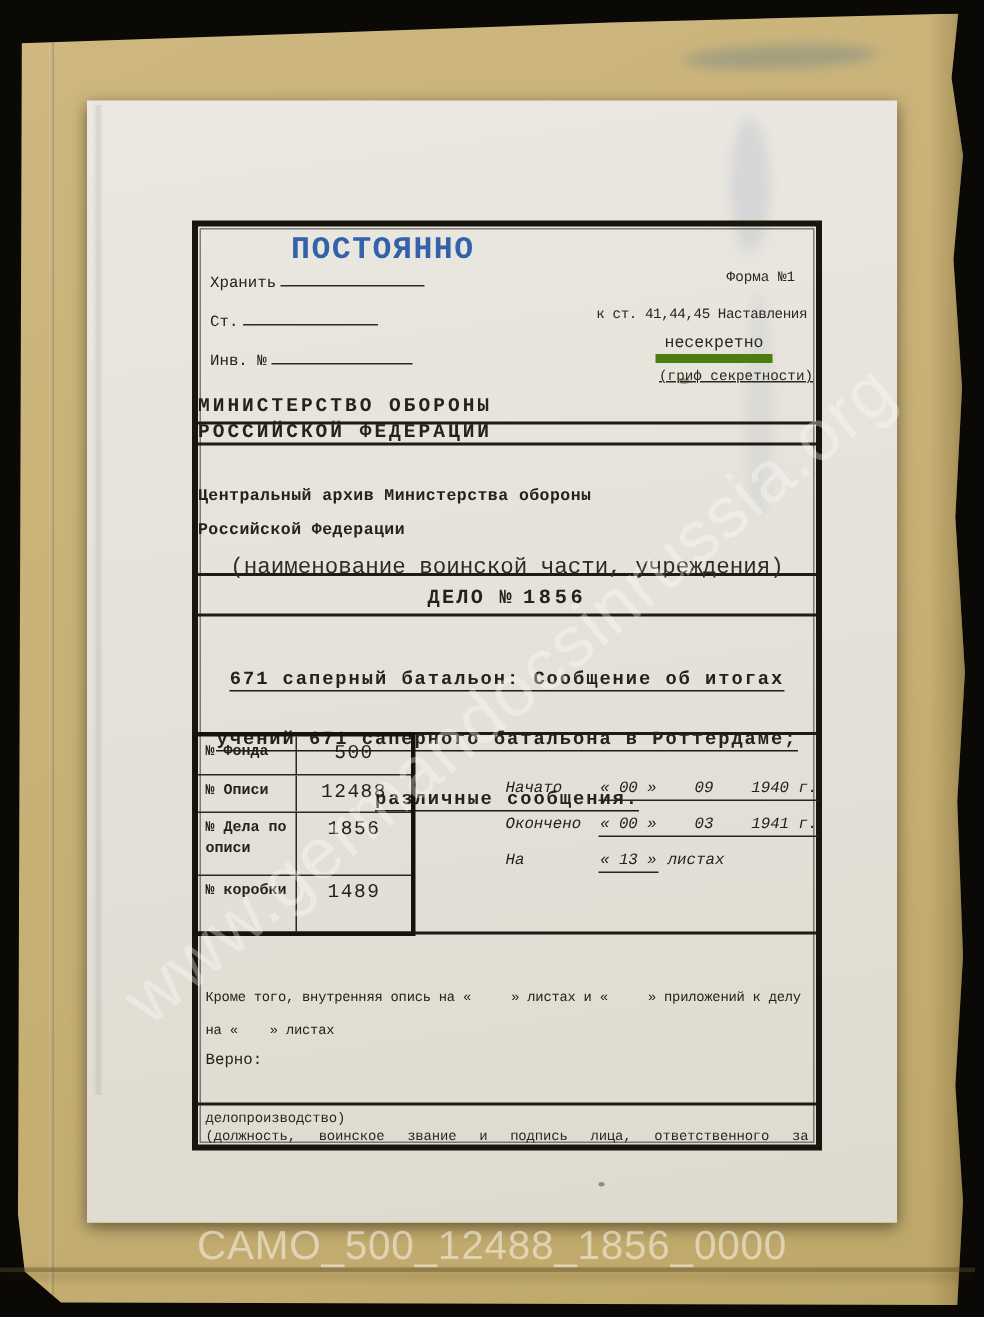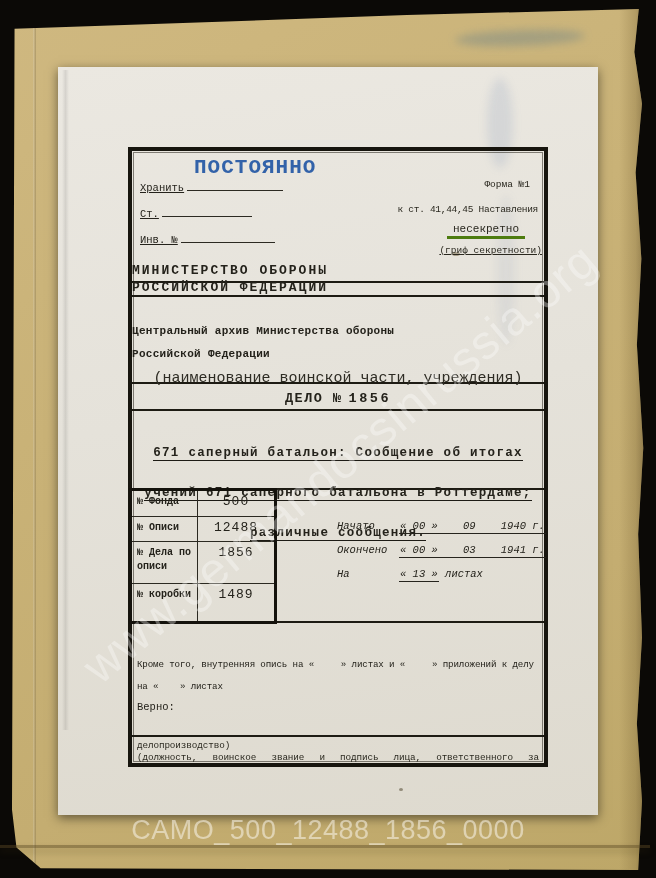--- a/index.html
+++ b/index.html
@@ -45,28 +45,28 @@
   .s2{top:105px;height:41px;text-align:left;padding-top:6px;}
   .s3{top:146px;height:87px;}
   .s4{top:233px;height:27px;text-align:center;padding-top:5px;}
   .s5{top:260px;height:79px;text-align:center;padding-top:12px;}
   .s6{top:339px;height:133px;}
   .s7{top:472px;height:114px;}
   .s8{top:586px;height:25px;border-bottom:none;padding:3px 5px 0 5px;}
   
   .stamp{position:absolute;left:62px;top:5px;font-size:21px;font-weight:bold;
     letter-spacing:1px;color:#2357a5;opacity:0.92;}
-  .hfield{position:absolute;left:8px;font-size:10.5px;white-space:nowrap;text-decoration:underline;}
+  .hfield{position:absolute;left:8px;font-size:10.5px;white-space:nowrap;}
   .hf1{top:29px}.hf2{top:55px}.hf3{top:81px}
   .bline{display:inline-block;border-bottom:1px solid #2c2a22;height:10px;margin-left:3px;vertical-align:baseline;}
   .bl1{width:96px}.bl2{width:90px}.bl3{width:94px}
   .rtxt{position:absolute;font-size:9.5px;white-space:nowrap;color:#2a281f;}
   .r-form{top:28px;right:14px;}
   .r-ref{top:53px;right:6px;letter-spacing:-0.3px;}
-  .r-secr{top:72px;right:19px;font-size:11px;border-bottom:3px solid #4d7c0f;padding:0 6px 1px 6px;}
+  .r-secr{top:72px;right:29px;font-size:11px;border-bottom:6px solid #4d7c0f;padding:0 6px 1px 6px;}
   .r-grif{top:94px;right:2px;text-decoration:underline;}
   
   .min-line{font-size:13px;font-weight:bold;letter-spacing:2px;line-height:17px;}
   
   .arch{position:absolute;left:0;width:100%;text-align:left;font-weight:bold;font-size:11px;letter-spacing:0.3px;}
   .arch1{top:28px}.arch2{top:51px}
   .arch-cap{position:absolute;left:0;top:73px;width:100%;text-align:center;font-size:15px;font-weight:normal;color:#2e2c24;}
   
   .delo{font-size:13.5px;font-weight:bold;letter-spacing:1.5px;}
   .delo-num{letter-spacing:2.5px;margin-left:6px;}

